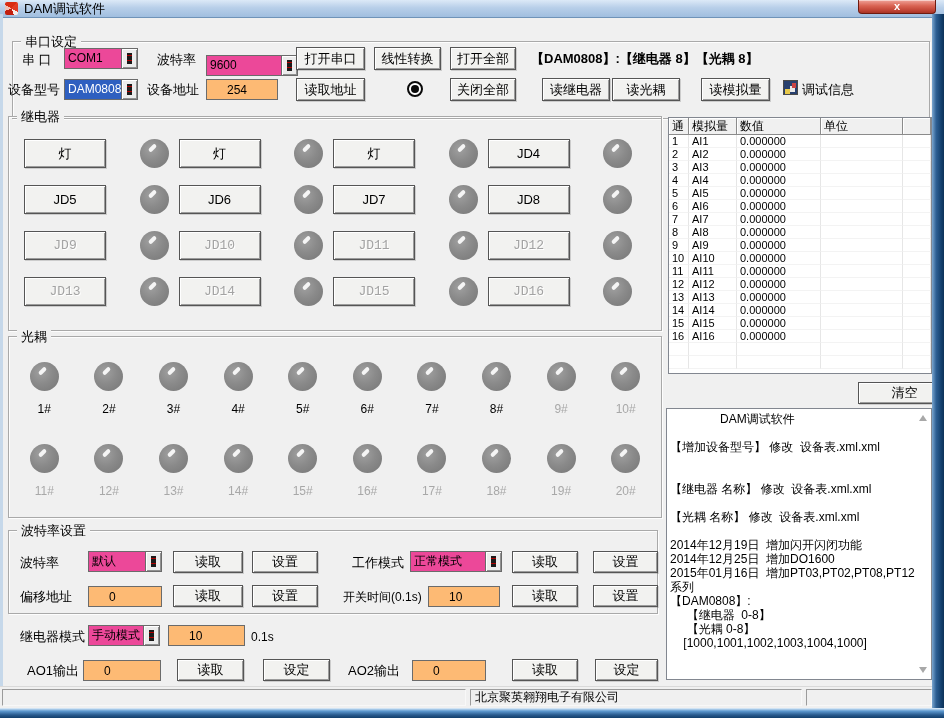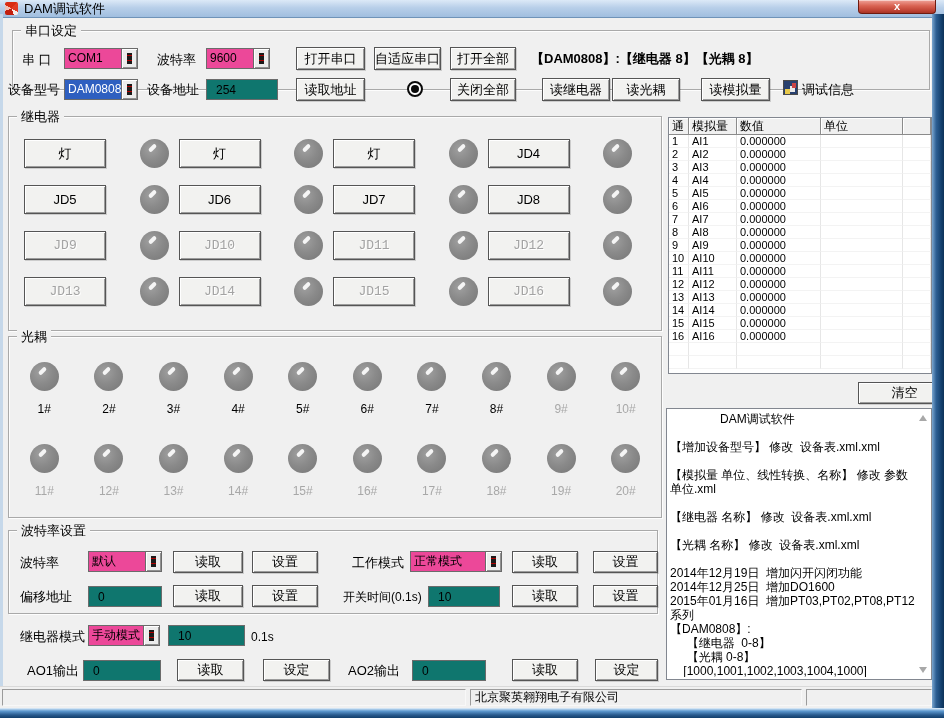--- a/index.html
+++ b/index.html
@@ -47,22 +47,22 @@
   .btn[data-state="off"] { color:#a3a3a3; text-shadow:1px 1px 0 #fff;font-family:Liberation Mono, monospace; }
   .combo { height:21px; background:#ec4899; border:1px solid #6b6b6b; display:flex; }
   .combo-val { flex:1; font-size:12px; line-height:17px; padding:1px 2px 0 3px;
     overflow:hidden; white-space:nowrap; }
   .combo-val.sel { background:#2e5fc0; color:#fff; }
   .combo-btn { width:16px; background:#ececec; border-left:1px solid #6b6b6b;
     box-shadow:inset 1px 1px 0 #fff, inset -1px -1px 0 #909090;
     display:flex; align-items:center; justify-content:center; }
   .combo-glyph { width:5px; height:11px;
     background:repeating-linear-gradient(180deg,#1a1a1a 0 2px,#b00000 2px 3px,#1a1a1a 3px 5px); }
-  .input { height:21px; background:#0f766e; border:1px solid #6b6b6b; font-family:inherit;
-    font-size:12px; padding:1px 9px; }
+  .input { height:21px; background:#fdba74; border:1px solid #6b6b6b; font-family:inherit;
+    font-size:12px; padding:1px 20px; }
   .knob { width:29px; height:29px; border-radius:50%; position:relative; flex:none;
     background:radial-gradient(circle at 38% 35%, #a0a0a0 0%, #8a8a8a 45%, #767676 100%); }
   .knob::after { content:''; position:absolute; left:8px; top:7px; width:9px; height:4px;
     background:#f5f5f5; border-radius:2px; transform:rotate(-45deg); }
   .led { position:absolute; left:407px; top:81px; width:16px; height:16px; border-radius:50%;
     border:2px solid #0a0a0a; background:#fff; }
   .led::after { content:''; position:absolute; inset:2px; background:#0a0a0a; border-radius:50%; }
   .dbg-icon { position:absolute; left:783px; top:80px; width:15px; height:15px;
     border:1px solid #4a4a4a;
     background:linear-gradient(#e8c94a,#e8c94a) 1px 8px/5px 5px no-repeat,
@@ -119,39 +119,39 @@
 
 <div id="win">
 
   <div class="titlebar">
     <div class="app-icon"></div>
     <div class="title-text">DAM调试软件</div>
   </div>
   <div class="close-btn">x</div>
   <div class="left-strip"></div>
 
-  <div class="group" style="left:12px;top:30px;width:918px;height:60px">
+  <div class="group" style="left:12px;top:41px;width:918px;height:78px">
     <div class="gtitle">串口设定</div>
   </div>
   <div class="lbl abs" style="left:22px;top:52px">串  口</div>
   <div class="combo abs" style="left:64px;top:48px;width:74px">
     <div class="combo-val">COM1</div>
     <div class="combo-btn">
         <div class="combo-glyph"></div>
       </div>
   </div>
   <div class="lbl abs" style="left:157px;top:52px">波特率</div>
-  <div class="combo abs" style="left:206px;top:48px;width:64px">
+  <div class="combo abs" style="left:206px;top:55px;width:92px">
     <div class="combo-val">9600</div>
     <div class="combo-btn">
         <div class="combo-glyph"></div>
       </div>
   </div>
   <button class="btn abs" style="left:296px;top:47px;width:69px;height:23px">打开串口</button>
-  <button class="btn abs" style="left:374px;top:47px;width:67px;height:23px">自适应串口</button>
+  <button class="btn abs" style="left:374px;top:47px;width:67px;height:23px">线性转换</button>
   <button class="btn abs" style="left:450px;top:47px;width:66px;height:23px">打开全部</button>
   <div class="lbl abs bold" style="left:531px;top:51px">【DAM0808】:【继电器  8】【光耦 8】</div>
 
   <div class="lbl abs" style="left:8px;top:82px">设备型号</div>
   <div class="combo abs" style="left:64px;top:79px;width:74px">
     <div class="combo-val sel">DAM0808</div>
     <div class="combo-btn">
         <div class="combo-glyph"></div>
       </div>
   </div>
@@ -510,21 +510,20 @@
   <input class="input abs" style="left: 412px; top: 660px; width: 74px;" value="0">
   <button class="btn abs" style="left:512px;top:659px;width:66px;height:22px">读取</button>
   <button class="btn abs" style="left:595px;top:659px;width:63px;height:22px">设定</button>
 
   <div class="info">
     <div class="info-content">
         <div class="info-line">               DAM调试软件</div>
         <div class="info-line"></div>
         <div class="info-line">【增加设备型号】 修改  设备表.xml.xml</div>
         <div class="info-line"></div>
-        <div class="info-line">【模拟量 单位、线性转换、名称】 修改 参数单位.xml</div>
         <div class="info-line"></div>
         <div class="info-line">【继电器 名称】 修改  设备表.xml.xml</div>
         <div class="info-line"></div>
         <div class="info-line">【光耦 名称】 修改  设备表.xml.xml</div>
         <div class="info-line"></div>
         <div class="info-line">2014年12月19日  增加闪开闪闭功能</div>
         <div class="info-line">2014年12月25日  增加DO1600</div>
         <div class="info-line">2015年01月16日  增加PT03,PT02,PT08,PT12系列</div>
         <div class="info-line">【DAM0808】:</div>
         <div class="info-line">     【继电器  0-8】</div>

